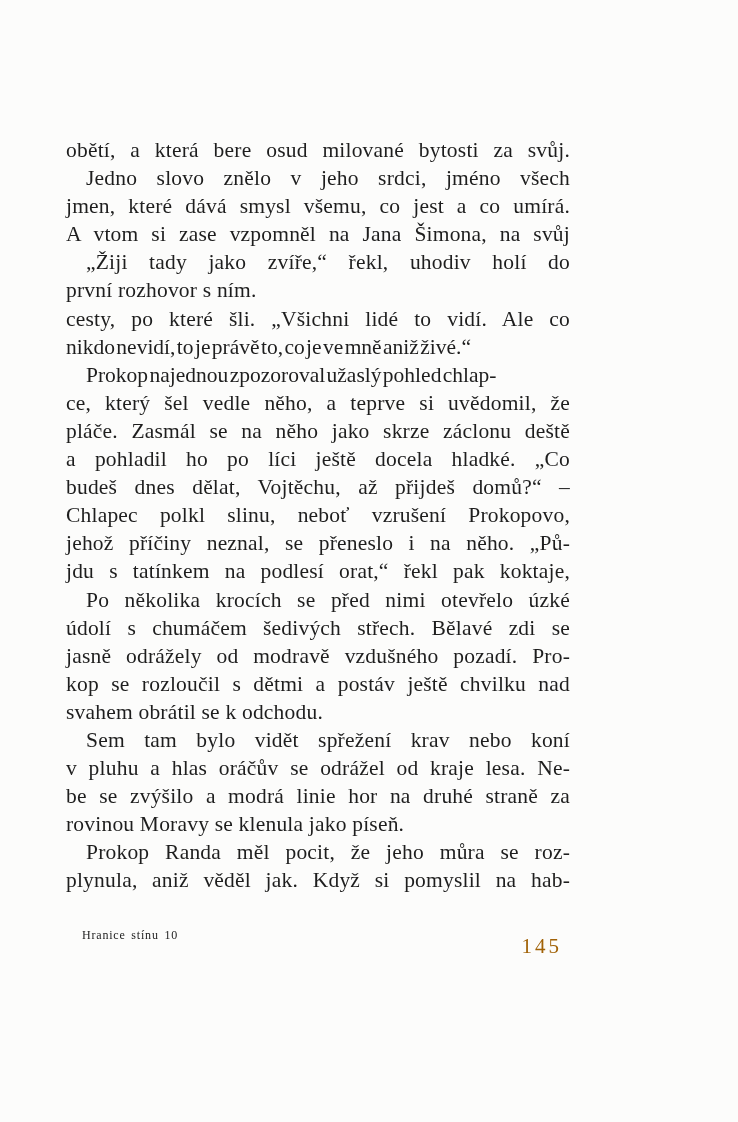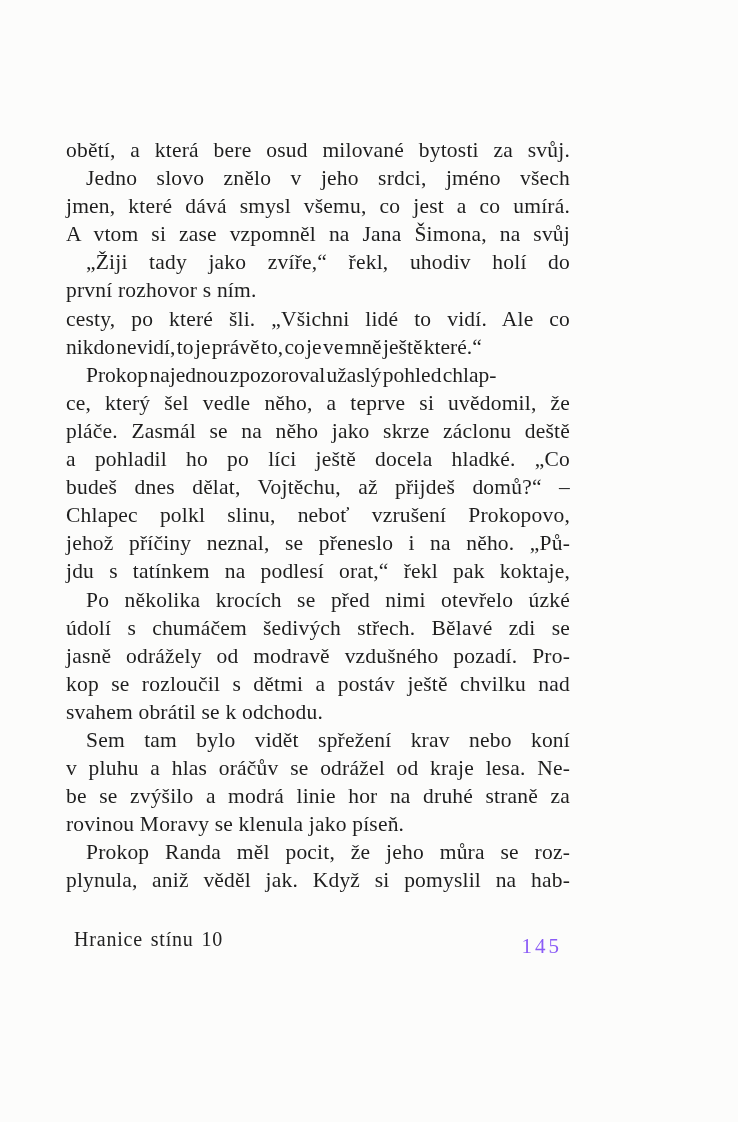--- a/index.html
+++ b/index.html
@@ -37,52 +37,52 @@
   }
   .line.indent {
     text-indent: 20px;
   }
   .line.tight {
     word-spacing: -4px;
     letter-spacing: 0px;
   }
   .footer-signature {
     position: absolute;
-    left: 74px;
+    left: 82px;
     top: 928px;
-    font-size: 20px;
+    font-size: 12px;
     letter-spacing: 0.8px;
     word-spacing: 2px;
     color: #222222;
     text-align: center;
   }
   .footer-page-number {
     position: absolute;
     right: 176px;
     top: 934px;
     font-size: 21px;
     letter-spacing: 3px;
-    color: #8b5cf6;
+    color: #a16207;
     font-feature-settings: "onum" 1;
   }
 </style>
 </head>
 <body>
 
 <div class="sheet">
   <div class="text-block">
 
   <div class="line just">obětí, a která bere osud milované bytosti za svůj.</div>
       <div class="line just indent">Jedno slovo znělo v jeho srdci, jméno všech</div>
       <div class="line just">jmen, které dává smysl všemu, co jest a co umírá.</div>
       <div class="line just">A vtom si zase vzpomněl na Jana Šimona, na svůj</div>
       <div class="line just indent">„Žiji tady jako zvíře,“ řekl, uhodiv holí do</div>
       <div class="line">první rozhovor s ním.</div>
       <div class="line just">cesty, po které šli. „Všichni lidé to vidí. Ale co</div>
-      <div class="line tight">nikdo nevidí, to je právě to, co je ve mně ještě které.“</div>
+      <div class="line tight">nikdo nevidí, to je právě to, co je ve mně aniž živé.“</div>
       <div class="line indent tight">Prokop najednou zpozoroval užaslý pohled chlap-</div>
       <div class="line just">ce, který šel vedle něho, a teprve si uvědomil, že</div>
       <div class="line just">pláče. Zasmál se na něho jako skrze záclonu deště</div>
       <div class="line just">a pohladil ho po líci ještě docela hladké. „Co</div>
       <div class="line just">budeš dnes dělat, Vojtěchu, až přijdeš domů?“ –</div>
       <div class="line just">Chlapec polkl slinu, neboť vzrušení Prokopovo,</div>
       <div class="line just">jehož příčiny neznal, se přeneslo i na něho. „Pů-</div>
       <div class="line just">jdu s tatínkem na podlesí orat,“ řekl pak koktaje,</div>
       <div class="line just indent">Po několika krocích se před nimi otevřelo úzké</div>
       <div class="line just">údolí s chumáčem šedivých střech. Bělavé zdi se</div>

